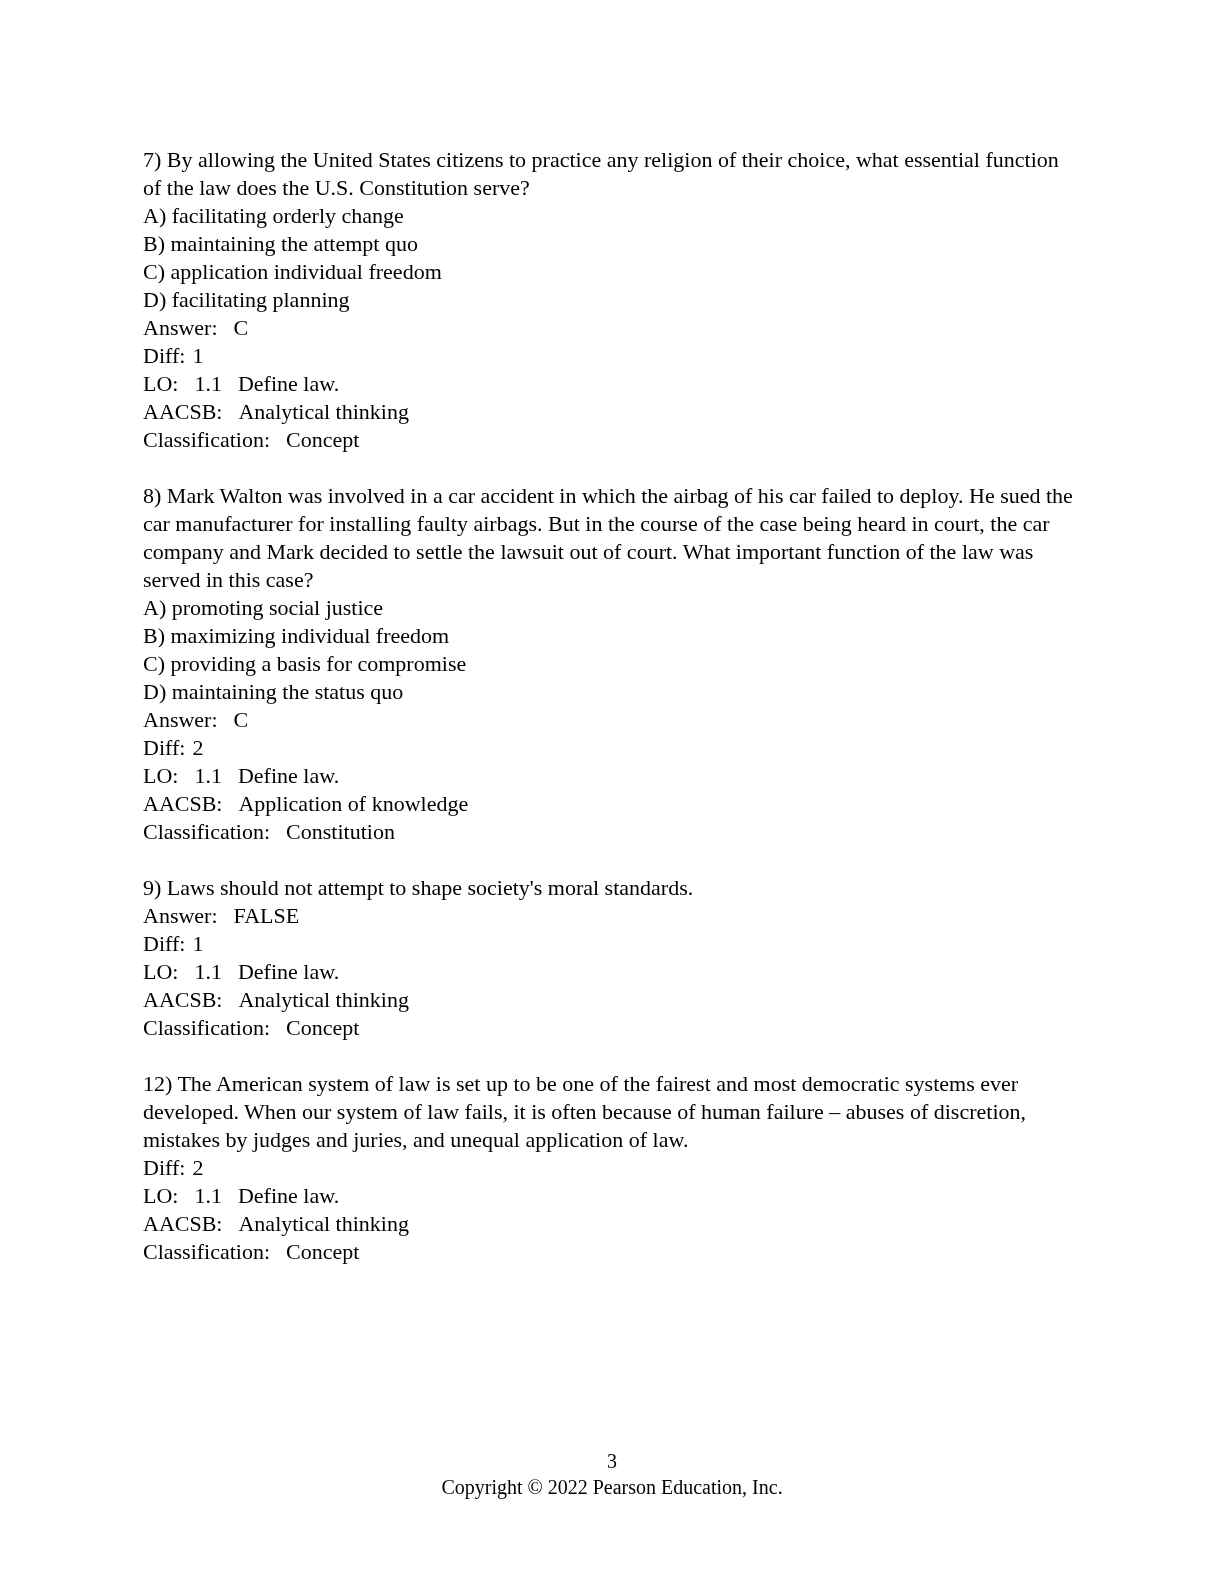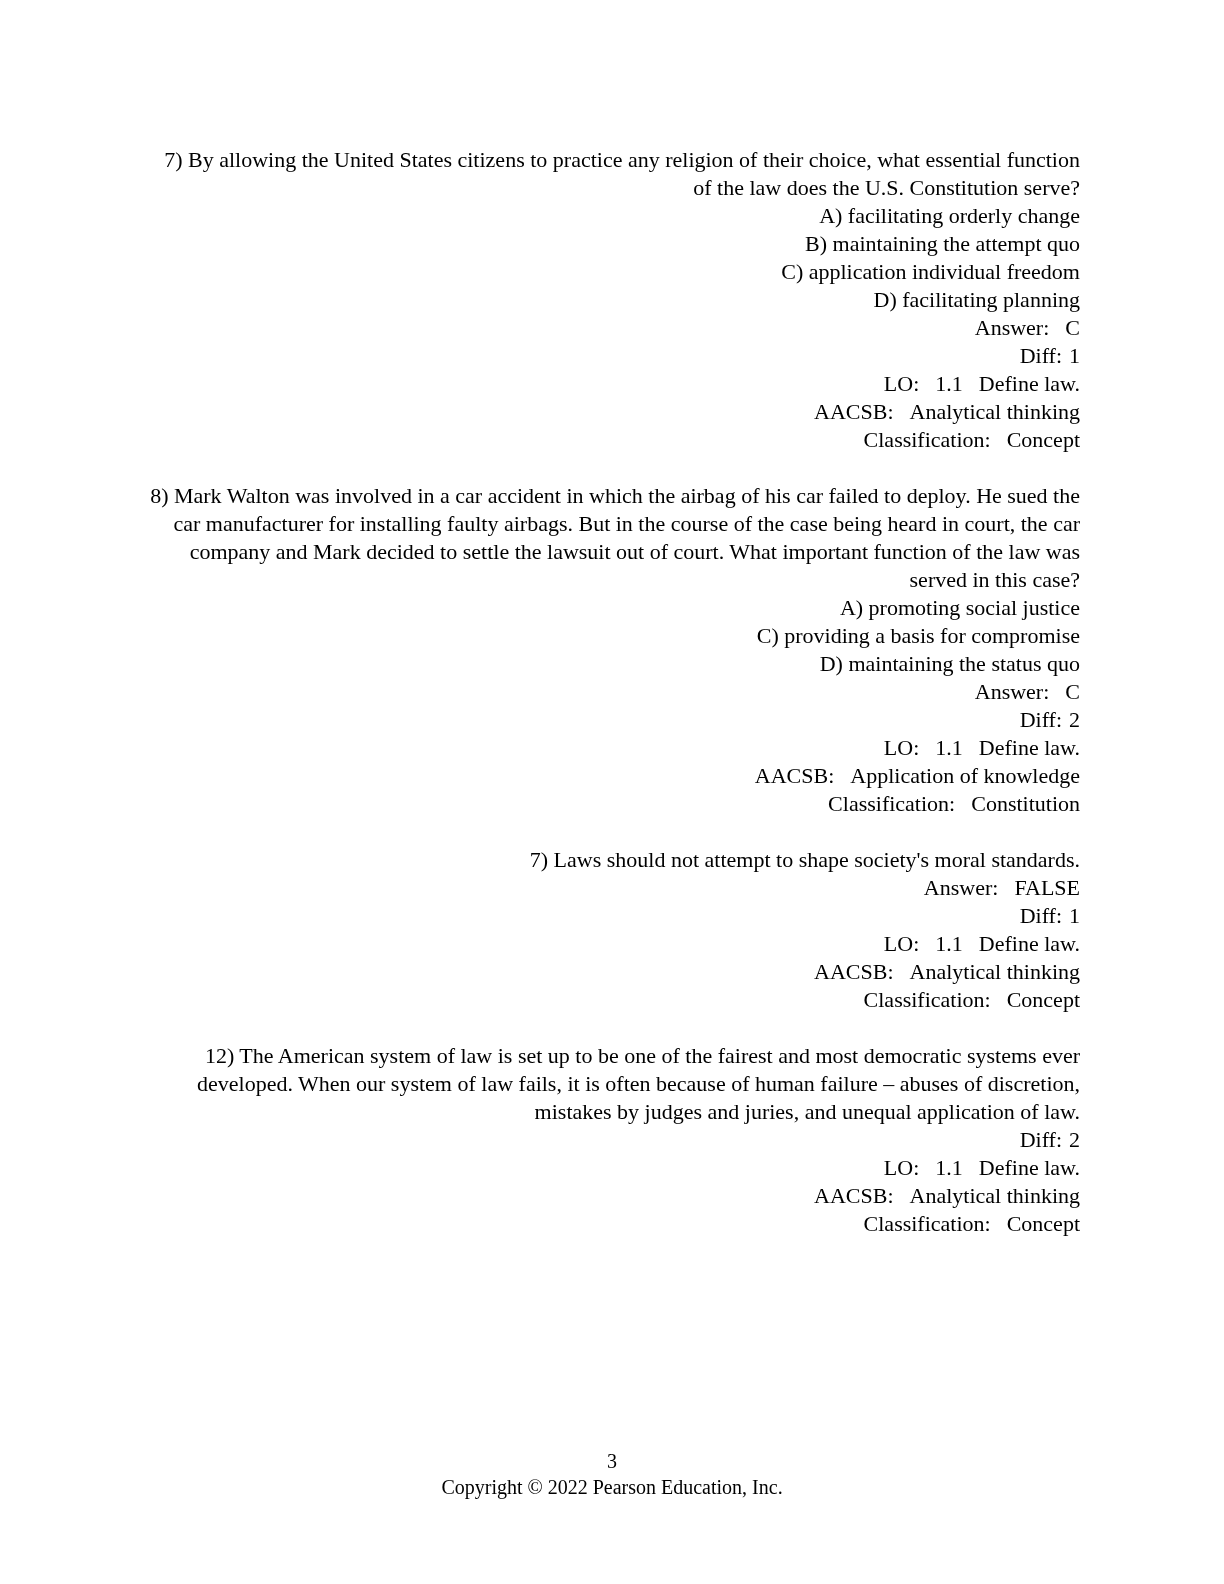--- a/index.html
+++ b/index.html
@@ -15,21 +15,20 @@
     background: #ffffff;
     box-sizing: border-box;
     padding: 146px 144px 0 143px;
     font-family: "Liberation Serif", serif;
     font-size: 22px;
     line-height: 28px;
     color: #000000;
   }
   .question {
     margin: 0 0 28px 0;
-    text-align: right;
   }
   .question p {
     margin: 0;
   }
   .gap-lg { margin-left: 16px; }
   .gap-sm { margin-left: 7px; }
   .footer {
     position: absolute;
     left: 0;
     right: 0;
@@ -63,41 +62,42 @@
       <span>AACSB:</span><span class="gap-lg">Analytical thinking</span>
     </p>
     <p>
       <span>Classification:</span><span class="gap-lg">Concept</span>
     </p>
   </div>
 
   <div class="question">
     <p>8) Mark Walton was involved in a car accident in which the airbag of his car failed to deploy. He sued the car manufacturer for installing faulty airbags. But in the course of the case being heard in court, the car company and Mark decided to settle the lawsuit out of court. What important function of the law was served in this case?</p>
     <p>A) promoting social justice</p>
+    <p>B) maximizing individual freedom</p>
     <p>C) providing a basis for compromise</p>
     <p>D) maintaining the status quo</p>
     <p>
       <span>Answer:</span><span class="gap-lg">C</span>
     </p>
     <p>
       <span>Diff:</span><span class="gap-sm">2</span>
     </p>
     <p>
       <span>LO:</span><span class="gap-lg">1.1</span><span class="gap-lg">Define law.</span>
     </p>
     <p>
       <span>AACSB:</span><span class="gap-lg">Application of knowledge</span>
     </p>
     <p>
       <span>Classification:</span><span class="gap-lg">Constitution</span>
     </p>
   </div>
 
   <div class="question">
-    <p>7) Laws should not attempt to shape society's moral standards.</p>
+    <p>9) Laws should not attempt to shape society's moral standards.</p>
     <p>
       <span>Answer:</span><span class="gap-lg">FALSE</span>
     </p>
     <p>
       <span>Diff:</span><span class="gap-sm">1</span>
     </p>
     <p>
       <span>LO:</span><span class="gap-lg">1.1</span><span class="gap-lg">Define law.</span>
     </p>
     <p>

